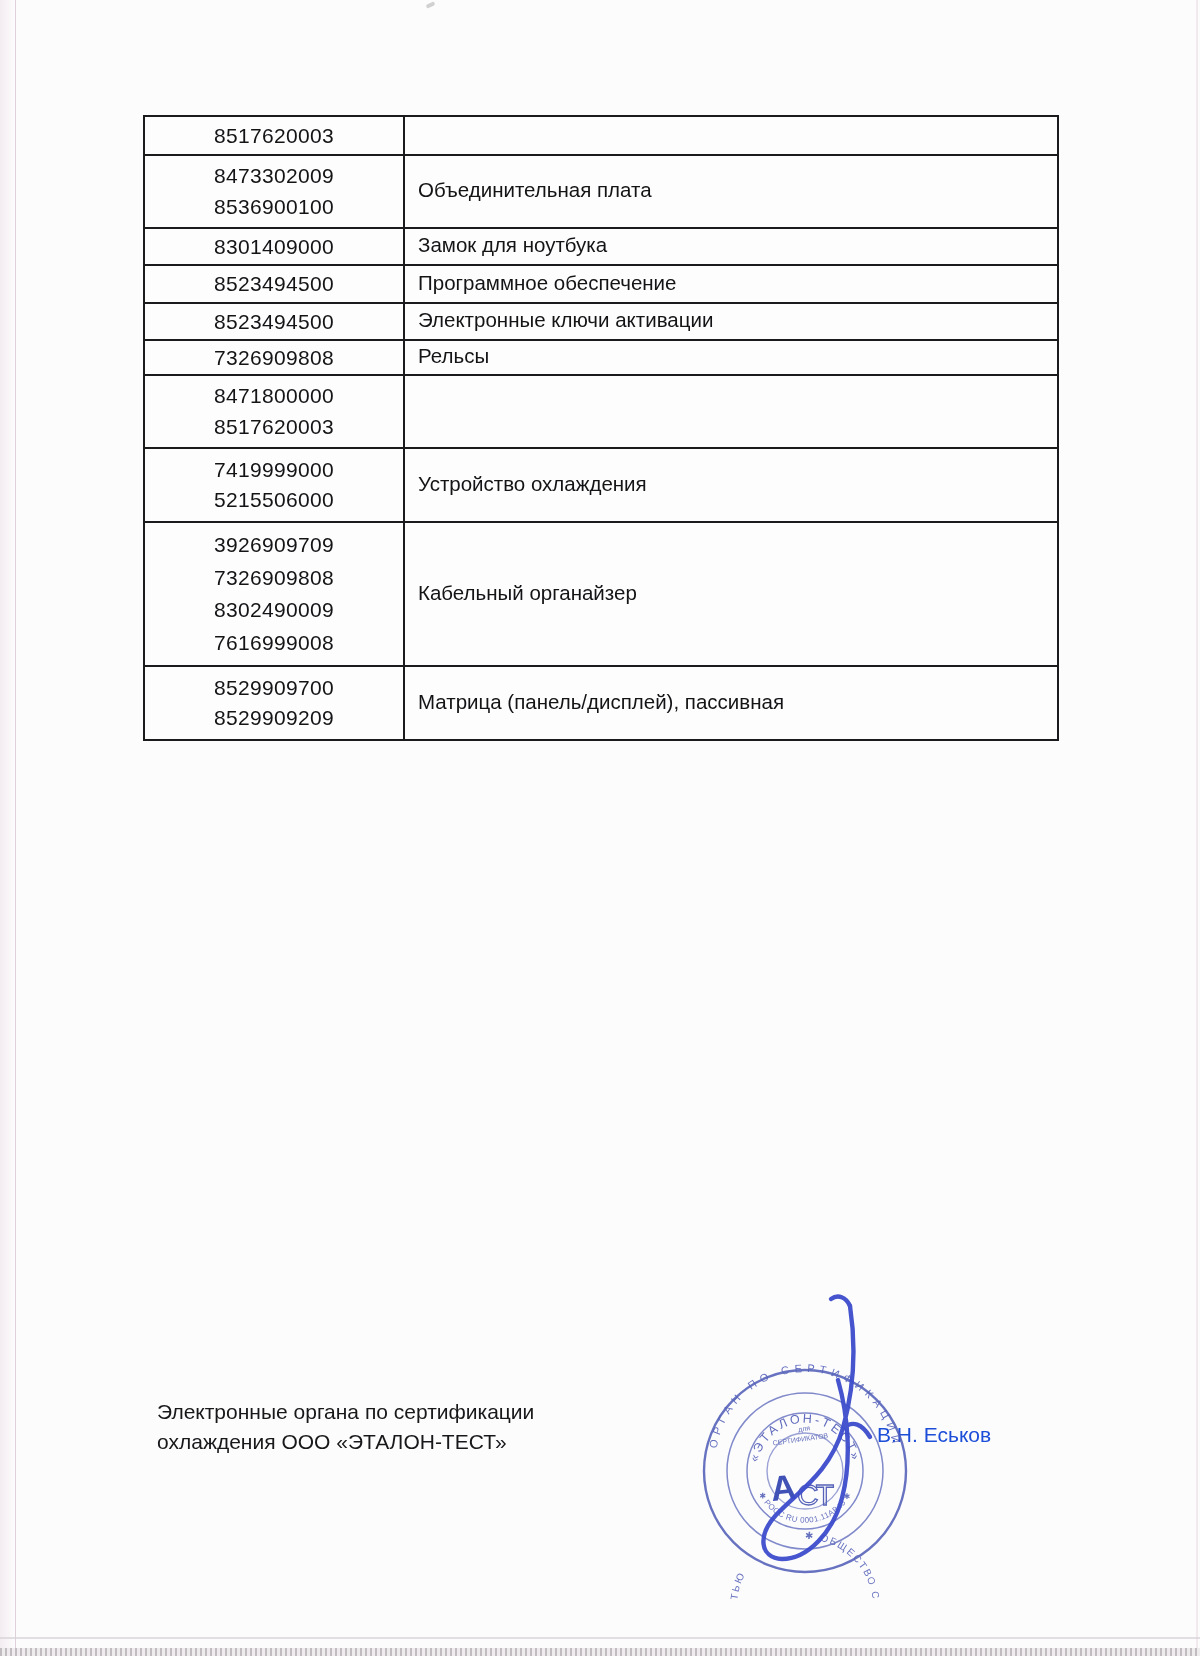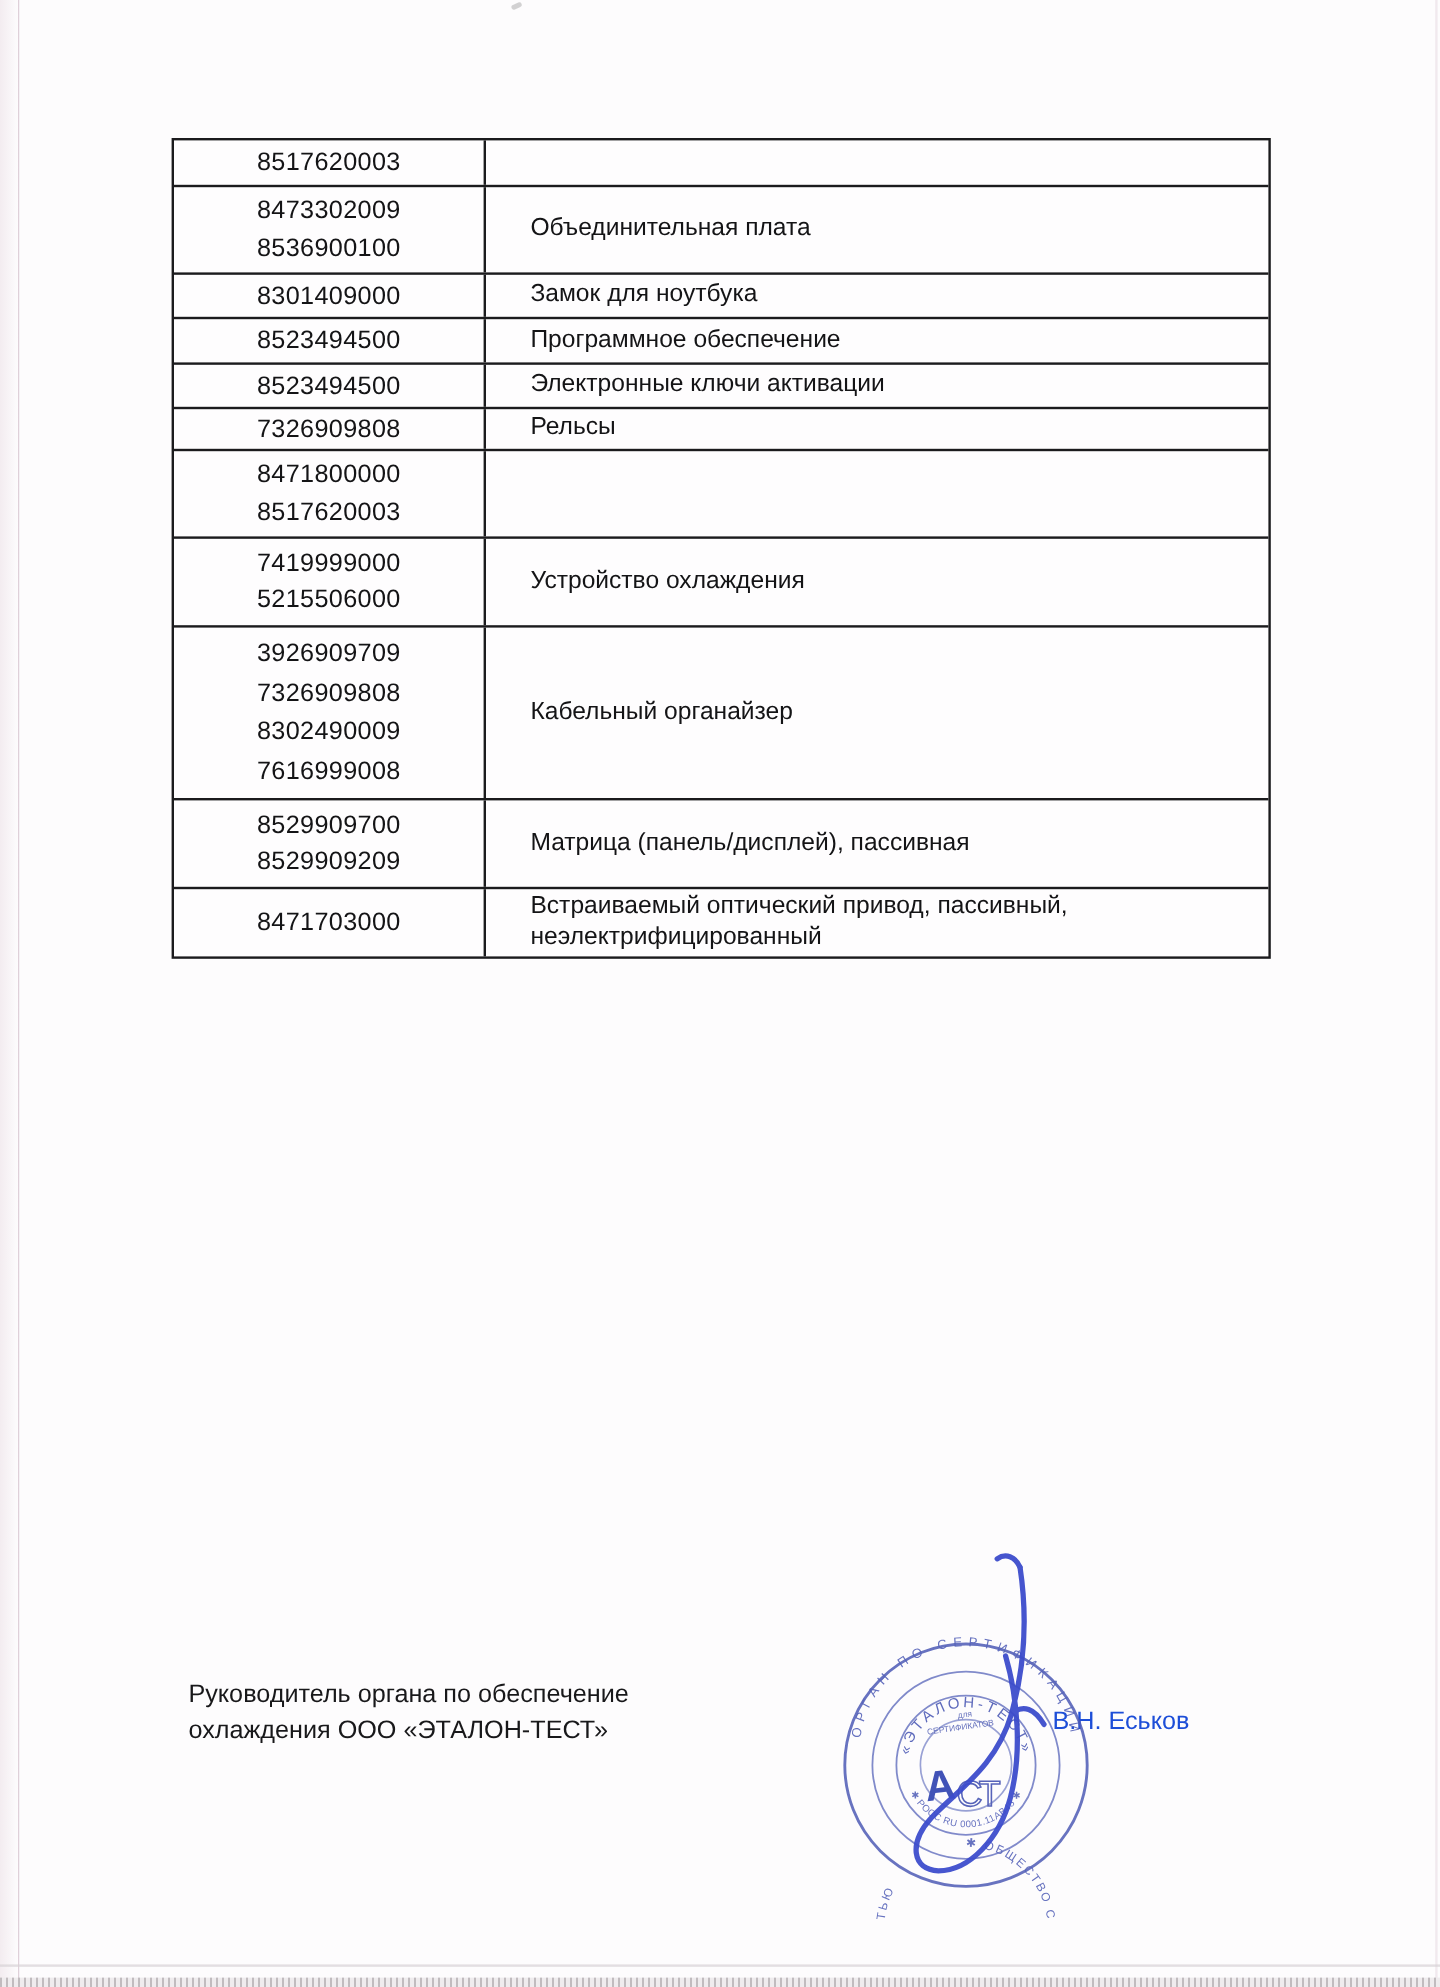--- a/index.html
+++ b/index.html
@@ -34,21 +34,21 @@
     position:absolute; left:426px; top:3px; width:9px; height:4px;
     background:#9d9d9d; opacity:.45; border-radius:2px; transform:rotate(-25deg);
   }
 
   
   .doc-table {
     position:absolute; left:143px; top:115px; width:916px;
     border:2px solid #1b1b1d;
     background:#fefdfe;
   }
-  .row { display:flex; border-top:2px solid #1b1b1d;gap:24px; }
+  .row { display:flex; border-top:2px solid #1b1b1d; }
   .row:first-child { border-top:none; }
   .h37{height:37px} .h73{height:73px} .h38{height:38px} .h35{height:35px}
   .h74{height:74px} .h144{height:144px} .h58{height:58px}
   .codes {
     width:260px; border-right:2px solid #1b1b1d;
     display:flex; flex-direction:column; justify-content:space-evenly;
     align-items:center; padding:2px 0;
   }
   .code { font-size:21px; color:#141416; letter-spacing:.3px; white-space:nowrap; }
   .desc {
@@ -166,33 +166,25 @@
   <div class="row h74">
     <div class="codes">
       <span class="code">8529909700</span>
       <span class="code">8529909209</span>
     </div>
     <div class="desc">
         <span>Матрица (панель/дисплей), пассивная</span>
       </div>
   </div>
 
-  <div class="row h58">
-    <div class="codes">
-      <span class="code">8471703000</span>
-    </div>
-    <div class="desc">
-        <span>Встраиваемый оптический привод, пассивный, неэлектрифицированный</span>
-      </div>
-  </div>
 
 </div>
 
 <div class="sig-role">
-  <div>Руководитель органа по обеспечение</div>
+  <div>Электронные органа по сертификации</div>
   <div>охлаждения ООО «ЭТАЛОН-ТЕСТ»</div>
 </div>
 
 <div class="sig-name">В.Н. Еськов</div>
 
 <svg class="stamp-svg" width="268" height="312" viewBox="676 1288 268 312" xmlns="http://www.w3.org/2000/svg">
   <defs>
     <path id="ringA" d="M 725 1500 A 89 89 0 1 1 885 1500" fill="none"></path>
     <path id="ringB" d="M 805 1539 a 68 68 0 1 1 -0.12 0" fill="none"></path>
     <path id="ringCtop" d="M 763 1494 A 48 48 0 1 1 847 1494" fill="none"></path>

